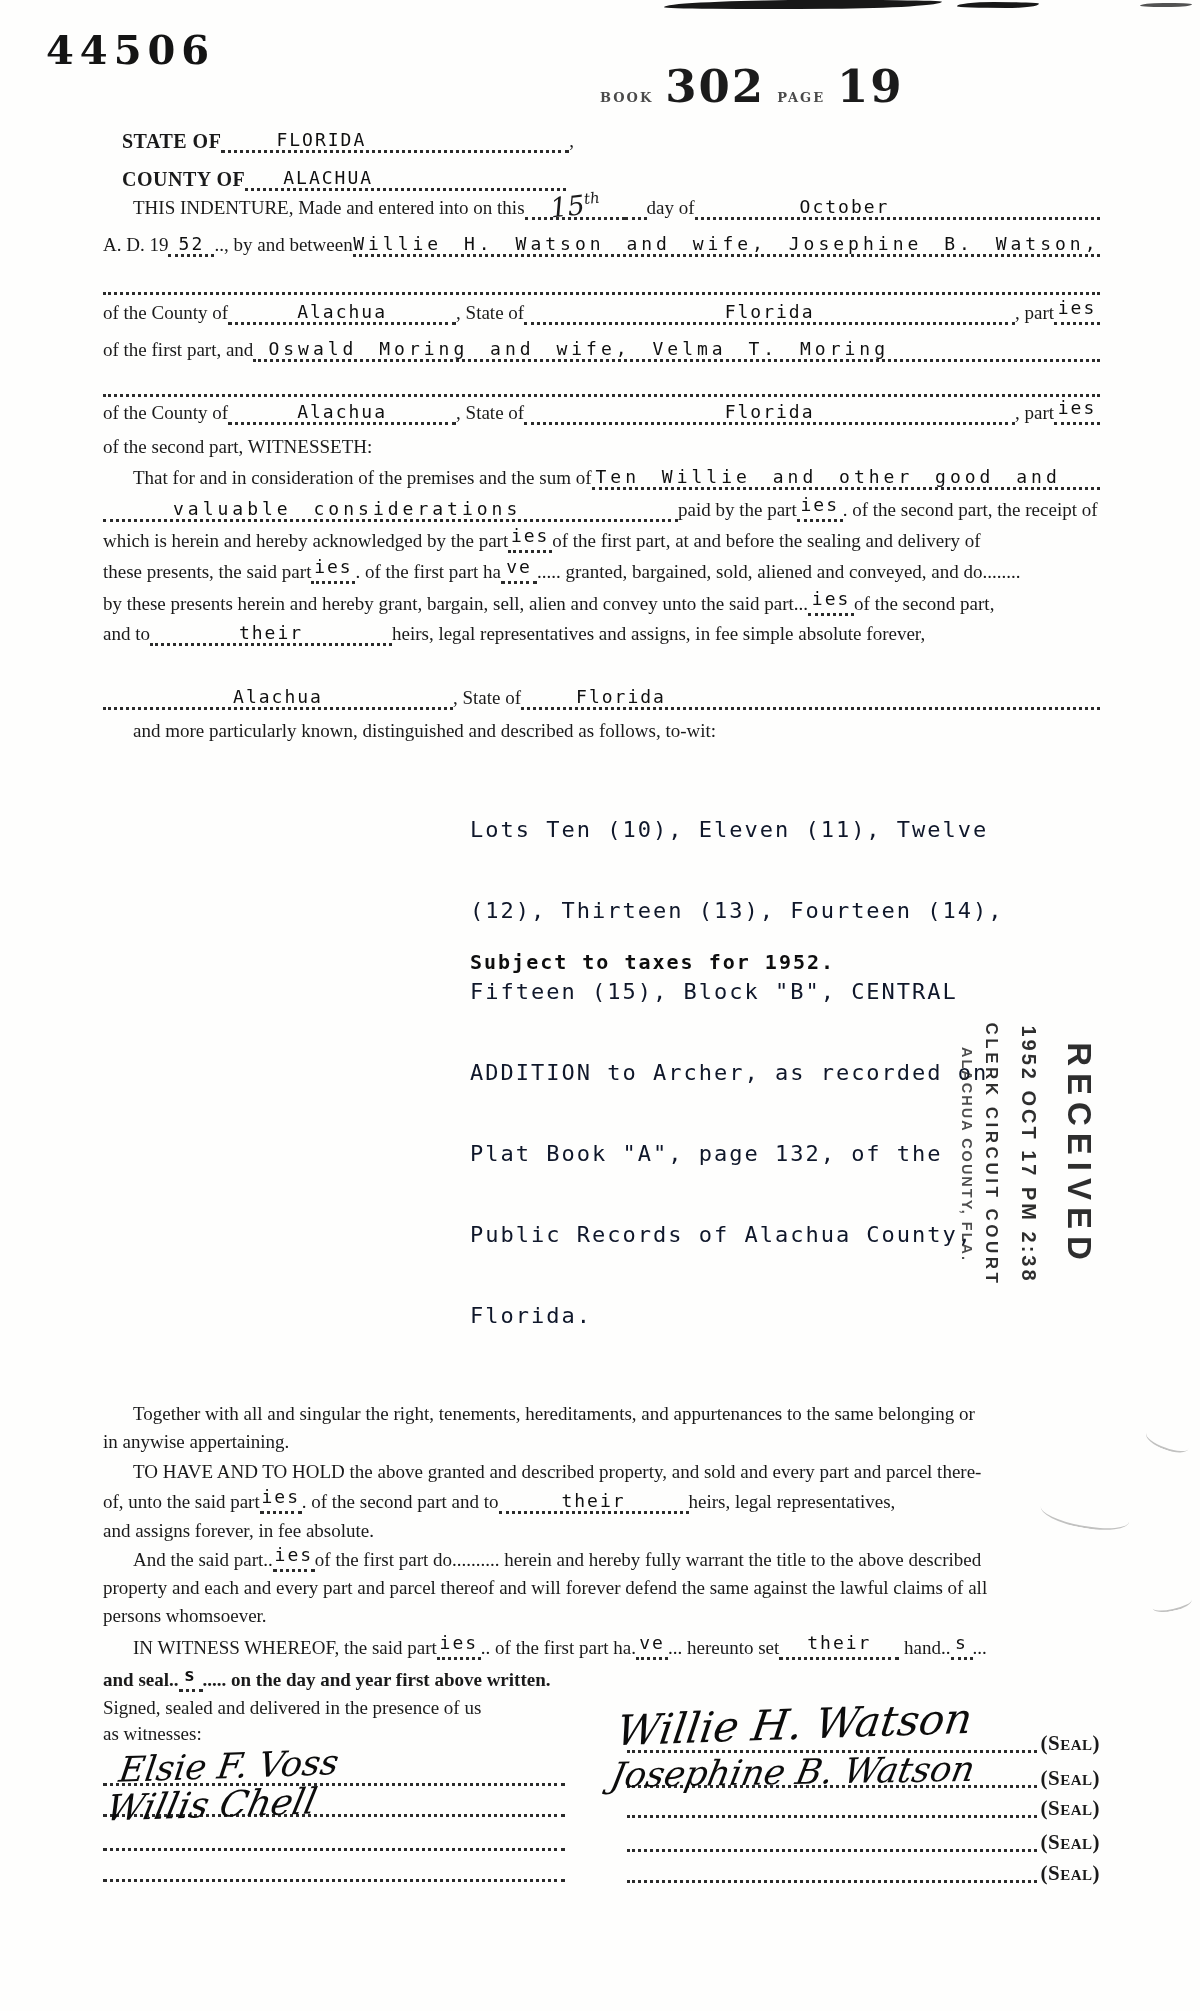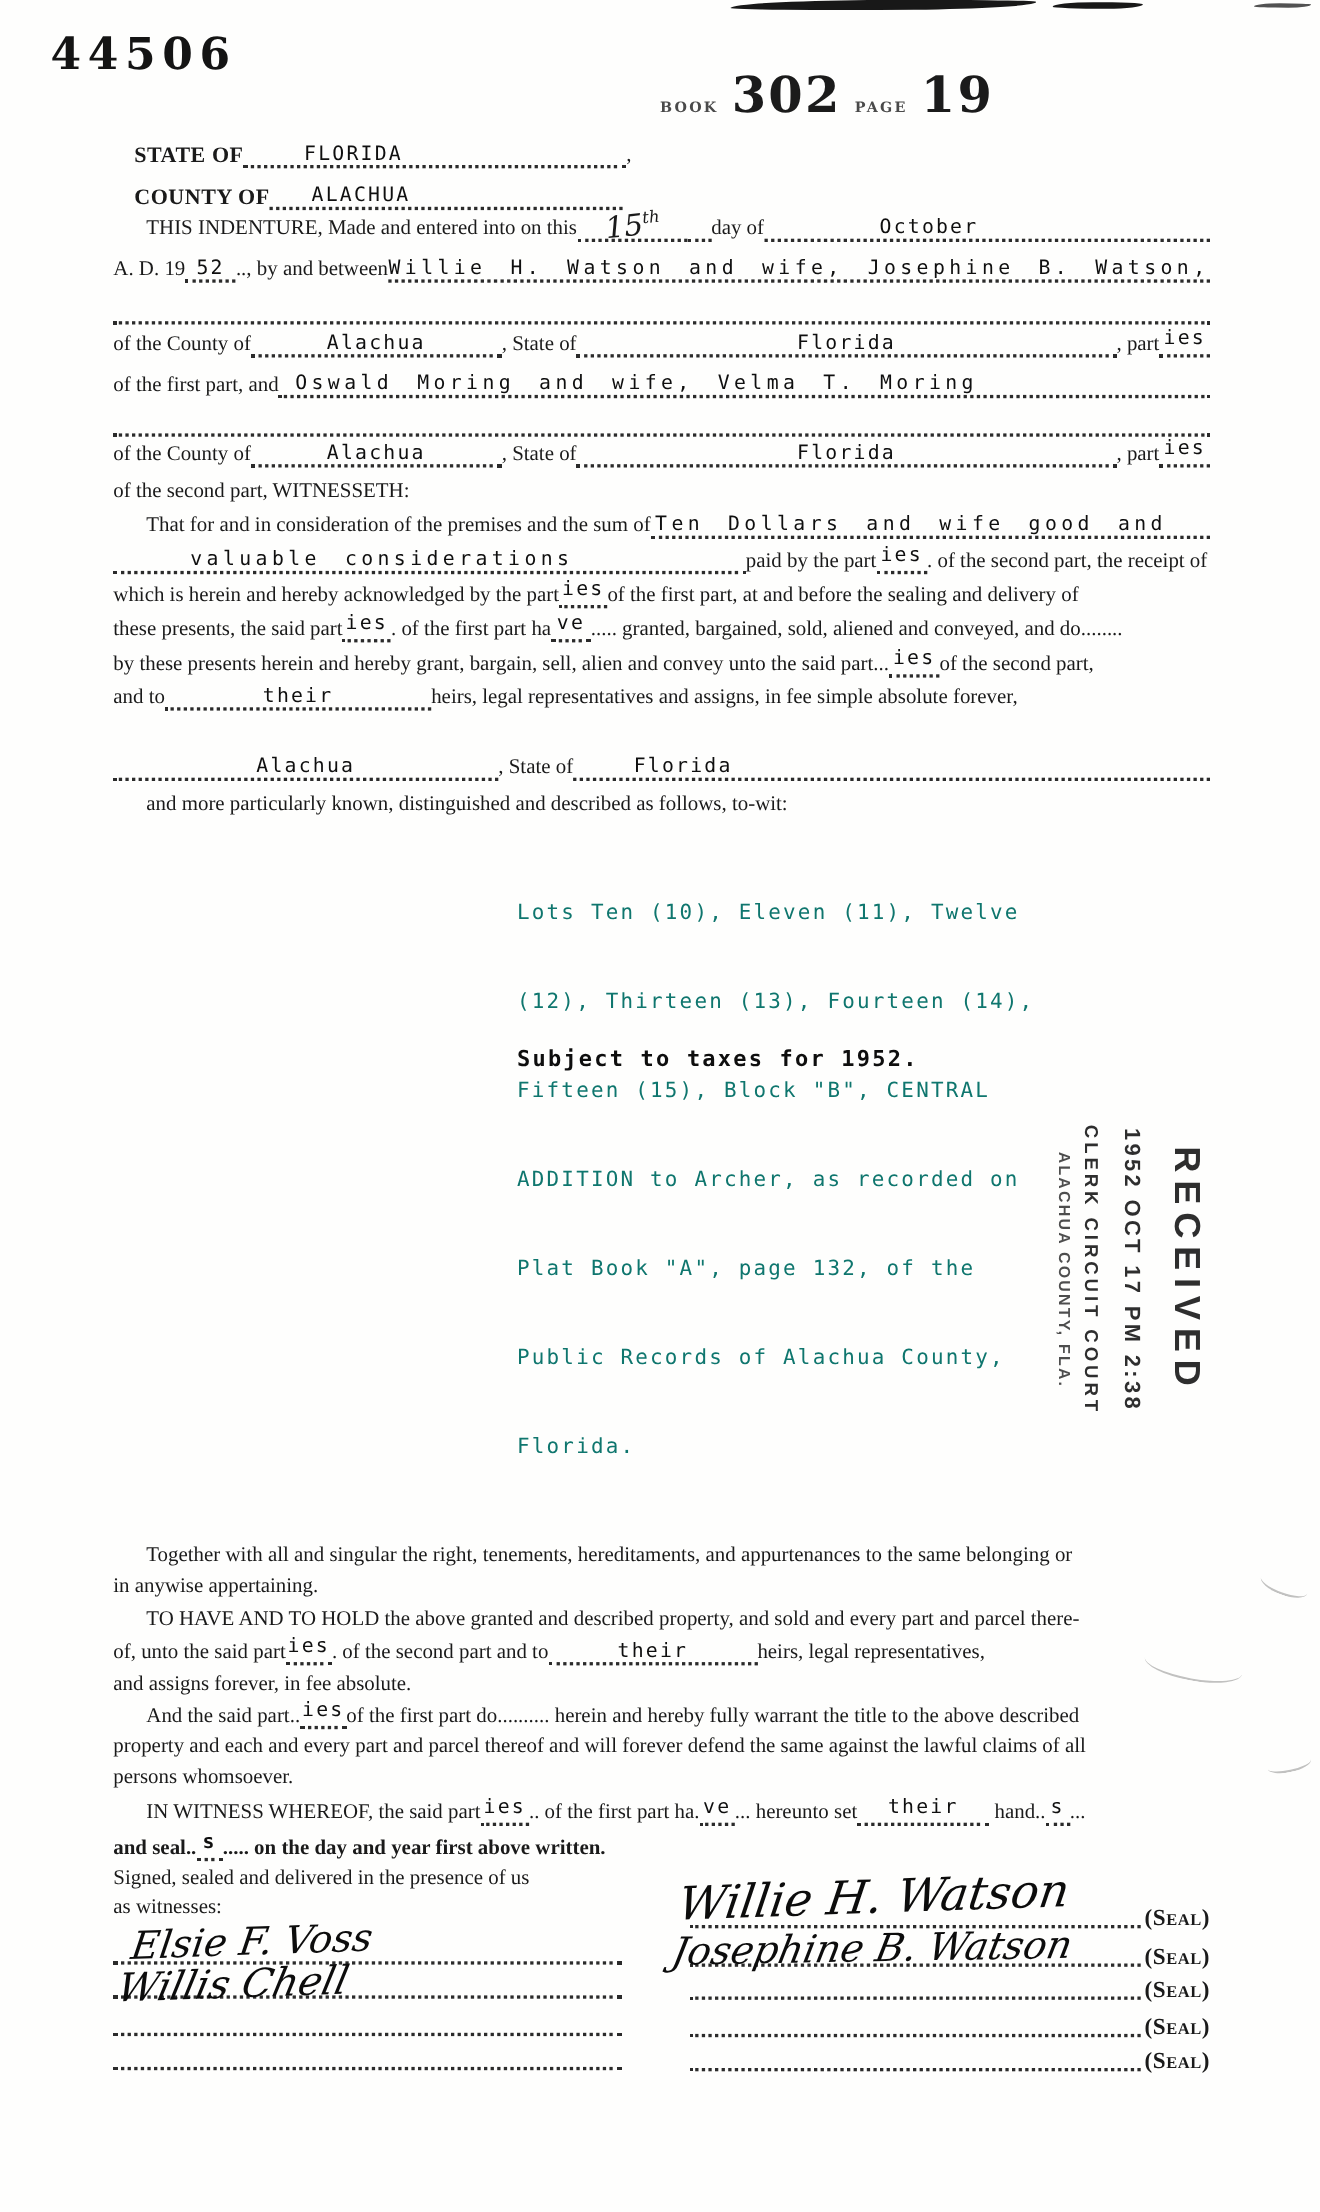--- a/index.html
+++ b/index.html
@@ -36,21 +36,21 @@
   
   .received-stamp{position:absolute;left:858px;top:1062px;width:295px;height:185px;
                   transform:rotate(90deg);display:flex;flex-direction:column;align-items:center;
                   color:#1f1f1f;opacity:.93;font-family:"Liberation Sans",sans-serif;}
   .rs1{font-weight:700;font-size:33px;letter-spacing:7px;margin-bottom:20px;}
   .rs2{font-weight:700;font-size:20px;letter-spacing:3px;margin-bottom:16px;}
   .rs3{font-weight:700;font-size:17px;letter-spacing:3.5px;margin-bottom:6px;}
   .rs4{font-weight:700;font-size:14.5px;letter-spacing:2px;opacity:.85;}
   
   .desc{position:absolute;left:470px;top:762px;font-family:"DejaVu Sans Mono",monospace;
-        font-size:19px;line-height:27px;letter-spacing:2px;color:#0f766e;white-space:pre;}
+        font-size:22px;line-height:27px;letter-spacing:2px;color:#0f172a;white-space:pre;}
   .subject{position:absolute;left:470px;top:950px;font-family:"DejaVu Sans Mono",monospace;
            font-weight:700;font-size:20px;letter-spacing:2px;color:#0e0e0e;white-space:pre;}
   
   .seal{font-variant:small-caps;font-weight:600;font-size:21px;line-height:20px;letter-spacing:.5px;padding-left:3px;}
   .header-label{font-size:20px;font-weight:600;letter-spacing:.5px;line-height:24px;white-space:pre;}
 </style>
 </head>
 <body>
 
 <div class="page">
@@ -150,21 +150,21 @@
     </span>
   </div>
 
   <div class="line" style="left:103px;top:435px;">
     <span class="t">of the second part, WITNESSETH:</span>
   </div>
 
   <div class="line" style="left:133px;top:466px;width:967px;">
     <span class="t">That for and in consideration of the premises and the sum of</span>
     <span class="fill grow fl" style="padding-left:4px;">
-      <span class="typed tw">Ten Dollars and wife good and</span>
+      <span class="typed tw">Ten Willie and other good and</span>
     </span>
   </div>
 
   <div class="line" style="left:103px;top:498px;width:997px;">
     <span class="fill fl" style="width:505px;padding-left:70px;">
       <span class="typed tw">valuable considerations</span>
     </span>
     <span class="t">paid by the part</span>
     <span class="fill" style="width:46px;">
       <span class="typed raise">ies</span>

